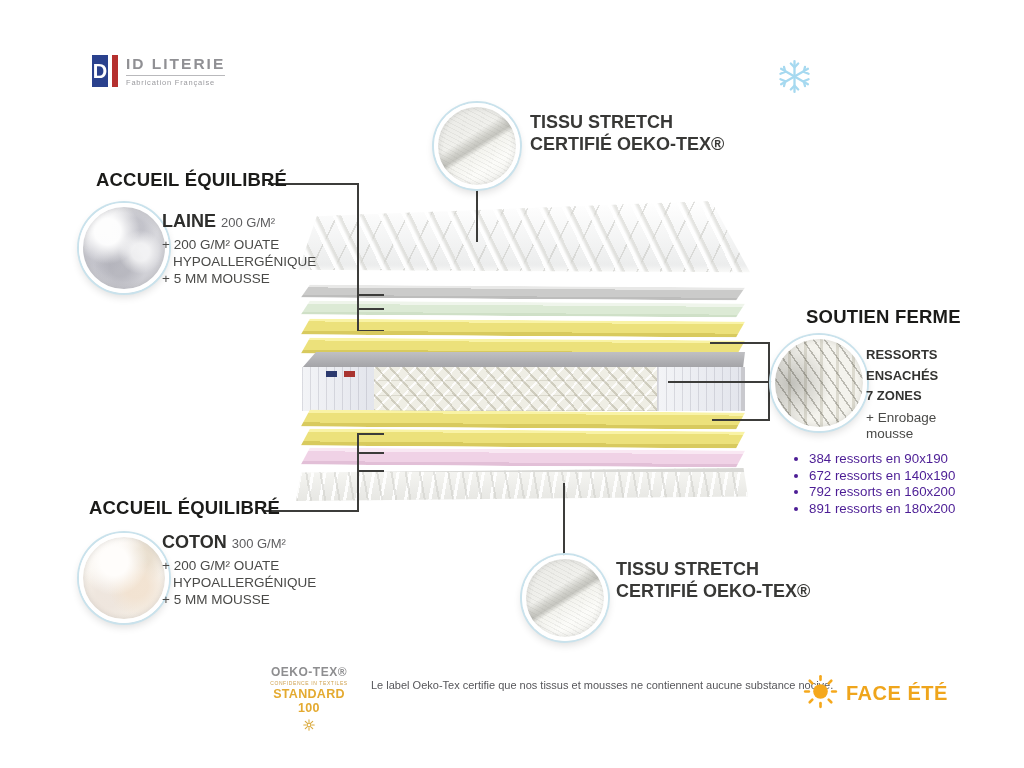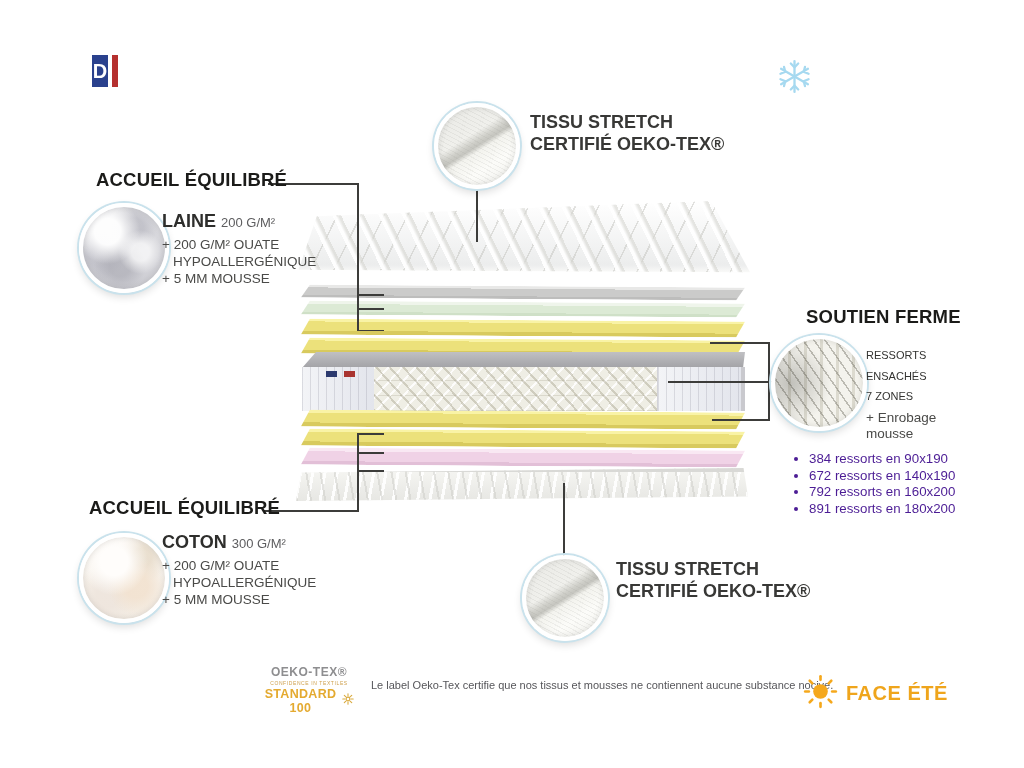--- a/index.html
+++ b/index.html
@@ -96,42 +96,46 @@
 
   
   .heading{position:absolute;font-size:18.5px;font-weight:bold;color:#1b1b19;letter-spacing:.2px;}
   .tissu-label{position:absolute;font-size:18px;font-weight:bold;color:#383836;line-height:21.5px;}
   .mat-block{position:absolute;width:220px;}
   .mat-title{font-size:18px;font-weight:bold;color:#2e2e2c;}
   .mat-weight{font-size:13px;font-weight:normal;color:#5d5d5f;margin-left:5px;}
   .mat-line{font-size:13.5px;color:#4a4a48;line-height:17px;}
   .mat-line.indent{padding-left:11px;}
   .res-block{position:absolute;}
-  .res-title{font-size:11px;font-weight:normal;color:#333331;line-height:20.5px;}
+  .res-title{font-size:13px;font-weight:bold;color:#333331;line-height:20.5px;}
   .res-sub{font-size:13.5px;color:#4a4a48;line-height:16.5px;}
   .spring-list{position:absolute;left:793px;top:451px;margin:0;padding-left:16px;}
   .spring-list li{font-size:13.3px;color:#4c1d95;line-height:16.6px;}
 
   
   .oeko{left:263px;top:665px;width:92px;text-align:center;}
   .oeko .l1{font-size:12px;font-weight:bold;color:#8e8e90;letter-spacing:.5px;}
   .oeko .l2{font-size:5px;color:#cfa14f;letter-spacing:.6px;margin-top:1px;}
-  .oeko .l3{display:flex;align-items:center;justify-content:center;gap:3px;margin-top:1px;}
+  .oeko .l3{display:flex;align-items:center;justify-content:center;gap:3px;margin-top:1px;flex-direction:column;}
   .oeko .std{font-size:12.5px;font-weight:bold;color:#e4aa30;letter-spacing:.3px;}
   .footer-note{left:371px;top:679px;width:560px;font-size:11px;color:#56565a;}
 </style>
 </head>
 <body>
 
 <div class="stage">
 
   <div class="abs brand">
     <div class="brand-icon">
       <div class="blue">D</div>
       <div class="red"></div>
+    </div>
+    <div>
+      <div class="brand-name">ID LITERIE</div>
+      <div class="brand-tagline">Fabrication Française</div>
     </div>
   </div>
 
   <div class="abs face-hiver">
     <span>
       <svg width="37" height="37" viewBox="0 0 24 24" fill="none" stroke="#a6d9f0" stroke-width="1.5" stroke-linecap="round">
         <line x1="12" y1="2" x2="12" y2="22"></line>
         <line x1="3.3" y1="7" x2="20.7" y2="17"></line>
         <line x1="20.7" y1="7" x2="3.3" y2="17"></line>
         <path d="M9.6 3.6L12 6l2.4-2.4M9.6 20.4L12 18l2.4 2.4M2.9 10.2L6 9l-.8-3.2M21.1 13.8L18 15l.8 3.2M21.1 10.2L18 9l.8-3.2M2.9 13.8L6 15l-.8 3.2"></path>

